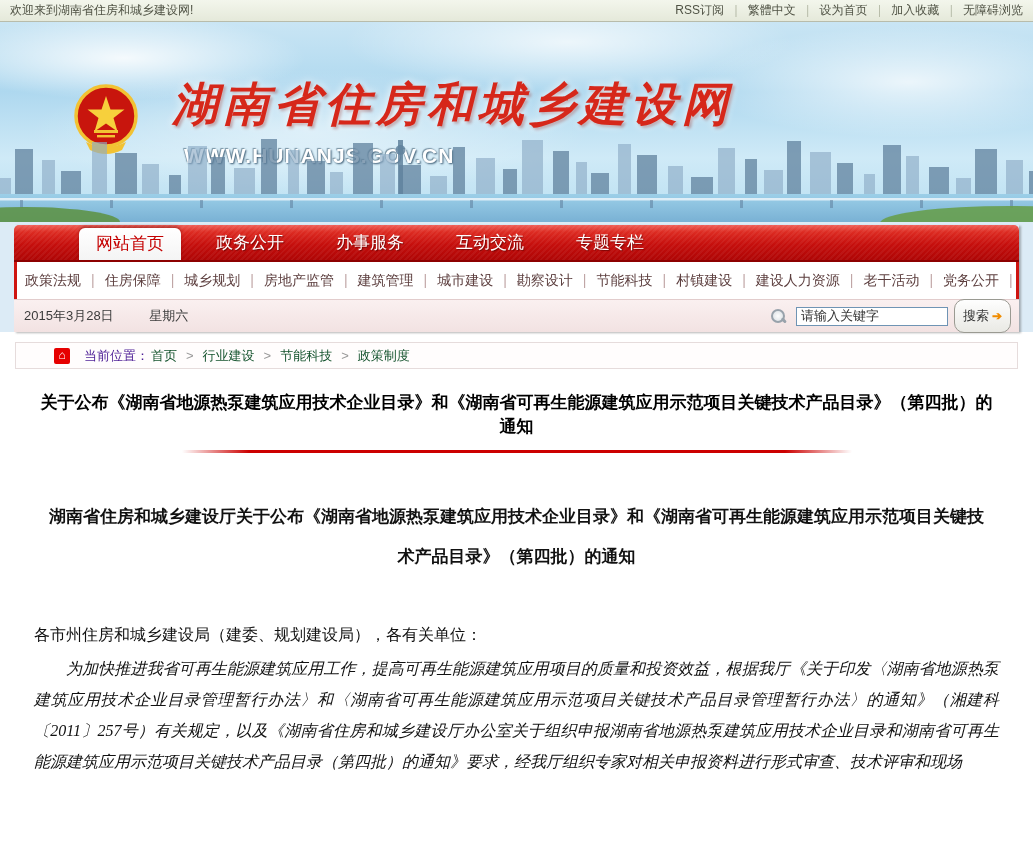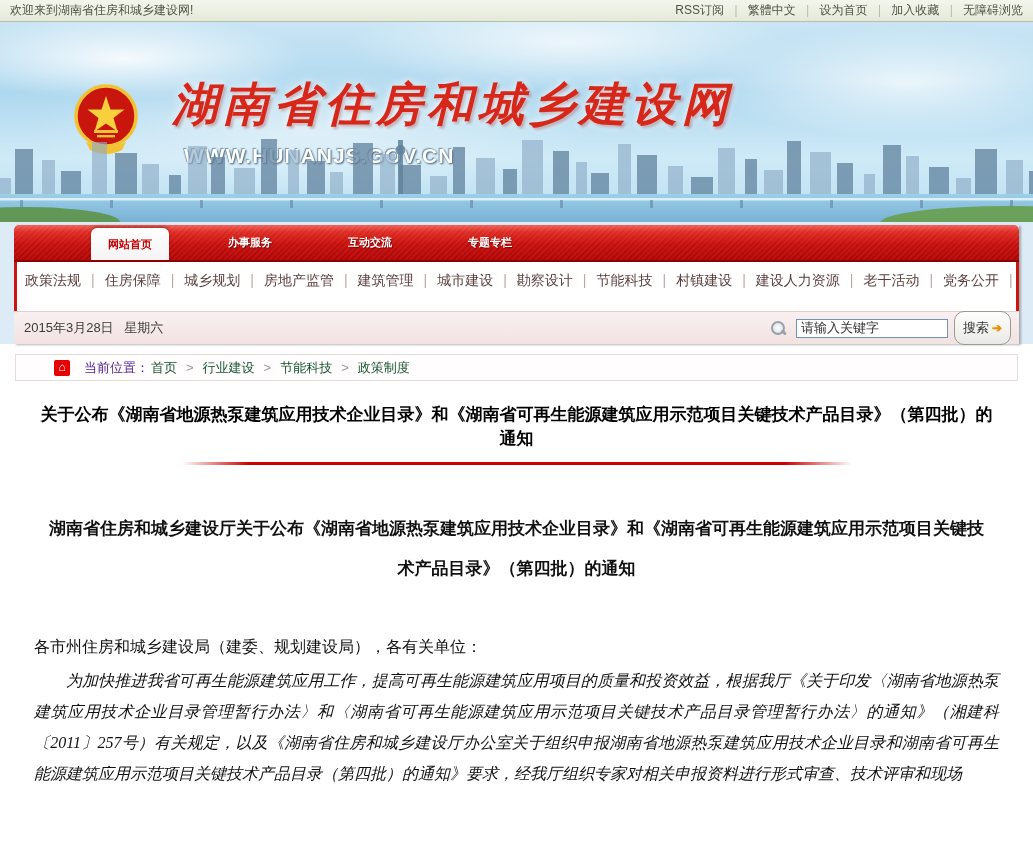--- a/index.html
+++ b/index.html
@@ -36,36 +36,36 @@
   .container { width: 1005px; margin: 0 auto; }
   .midwrap .container { box-shadow: 2px 1px 2px rgba(90,90,90,.45); }
 
   .mainnav { height: 37px; display: flex; border-radius: 5px 5px 0 0;
     background:
       repeating-linear-gradient(135deg, rgba(255,255,255,.05) 0 2px, rgba(0,0,0,0) 2px 4px),
       linear-gradient(180deg, #ef6159 0%, #dd2b22 20%, #c60f0d 55%, #ae0505 100%);
     border-bottom: 2px solid #8d0000; padding-left: 51px; }
   .tab-slot { width: 120px; height: 100%; display: flex; justify-content: center;
     align-items: center; cursor: pointer; }
-  .tab-label { color: #fff; font-weight: bold; font-size: 11px;
+  .tab-label { color: #fff; font-weight: normal; font-size: 17px;
     text-shadow: 1px 1px 1px rgba(90,0,0,.7); margin-left: 10px; }
   .tab-slot .active-box { align-self: flex-end; background: linear-gradient(#ffffff, #f4f4f4);
     color: #c40000; text-shadow: none; height: 32px; line-height: 32px; padding: 0 17px;
     border-radius: 6px 6px 0 0; box-shadow: 0 -2px 3px rgba(80,0,0,.35); }
 
   .subnav { background: #fff; border-left: 3px solid #ce1410; border-right: 3px solid #ce1410;
-    padding: 5px 0 18px 8px; }
+    padding: 5px 0 6px 8px; }
   .subnav-row { line-height: 26px; white-space: nowrap; }
   .subnav-row a { font-size: 14px; color: #5c3e3e; text-decoration: none; cursor: pointer; }
   .subnav-row a::after { content: "|"; color: #c0a6a6; margin: 0 10px; font-weight: normal; }
 
   .datebar { height: 33px; background: linear-gradient(#faf0f0, #f2e2e2);
     border-top: 1px solid #e2cccc; display: flex; align-items: center;
     justify-content: space-between; padding: 0 8px 0 10px; font-size: 13px; color: #3b3b3b; }
-  .weekday { margin-left: 7px; }
+  .weekday { margin-left: 32px; }
   .search-area { display: flex; align-items: center; }
   .magnifier { position: relative; width: 15px; height: 15px; margin-right: 10px; }
   .magnifier::before { content: ""; position: absolute; left: 0; top: 0; width: 10px; height: 10px;
     border: 2px solid #98a2ab; border-radius: 50%; background: radial-gradient(#fdfdfd, #d8dde2); }
   .magnifier::after { content: ""; position: absolute; left: 10px; top: 10px; width: 6px; height: 2.5px;
     background: #98a2ab; transform: rotate(45deg); border-radius: 2px; }
   .search-input { width: 152px; height: 19px; border: 1px solid #6f94b4; font-size: 13px;
     padding: 1px 4px; color: #333; background: #fff; }
   .search-btn { margin-left: 6px; height: 21px; padding: 16px 8px; font-size: 13px; color: #333;
     background: linear-gradient(#fefefe, #e9e9e4); border: 1px solid #9a9a92; border-radius: 10px;
@@ -194,20 +194,23 @@
     </svg>
 </div>
 
 <div class="midwrap">
   <div class="container">
     <div class="mainnav">
       <div class="tab-slot">
         <span class="tab-label active-box">网站首页</span>
       </div>
       <div class="tab-slot">
+        <span class="tab-label">政务公开</span>
+      </div>
+      <div class="tab-slot">
         <span class="tab-label">办事服务</span>
       </div>
       <div class="tab-slot">
         <span class="tab-label">互动交流</span>
       </div>
       <div class="tab-slot">
         <span class="tab-label">专题专栏</span>
       </div>
     </div>
 

